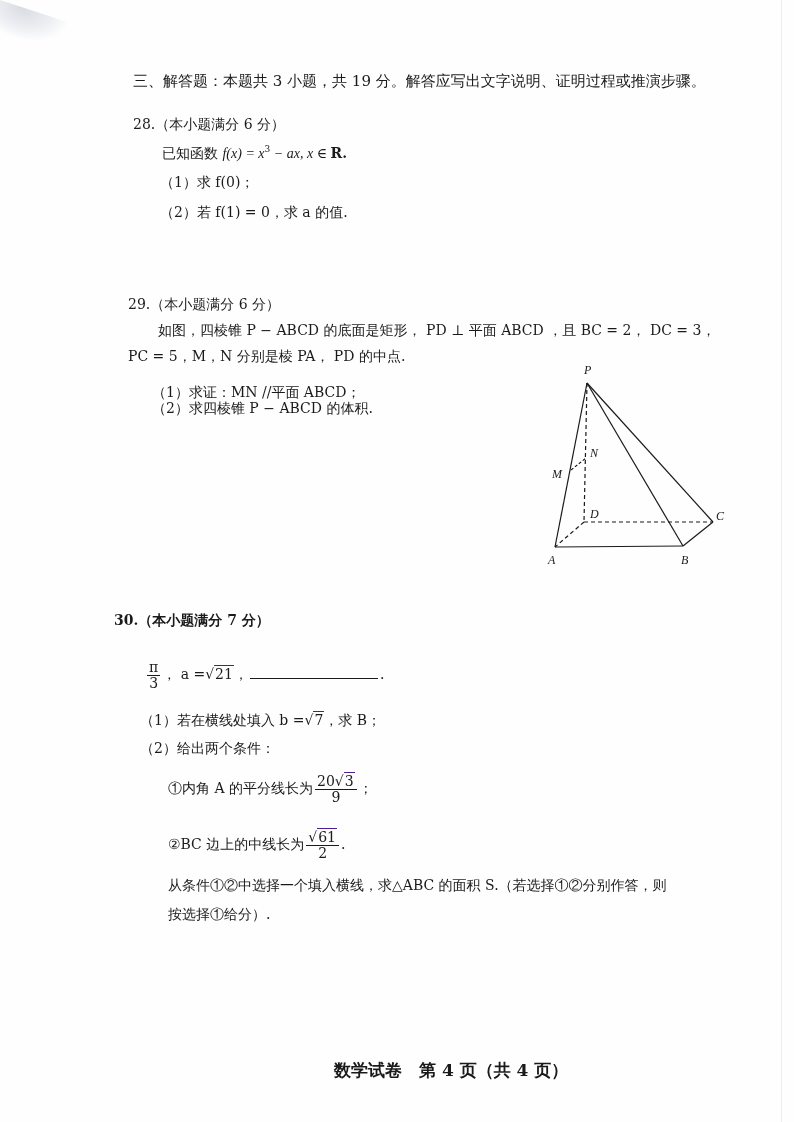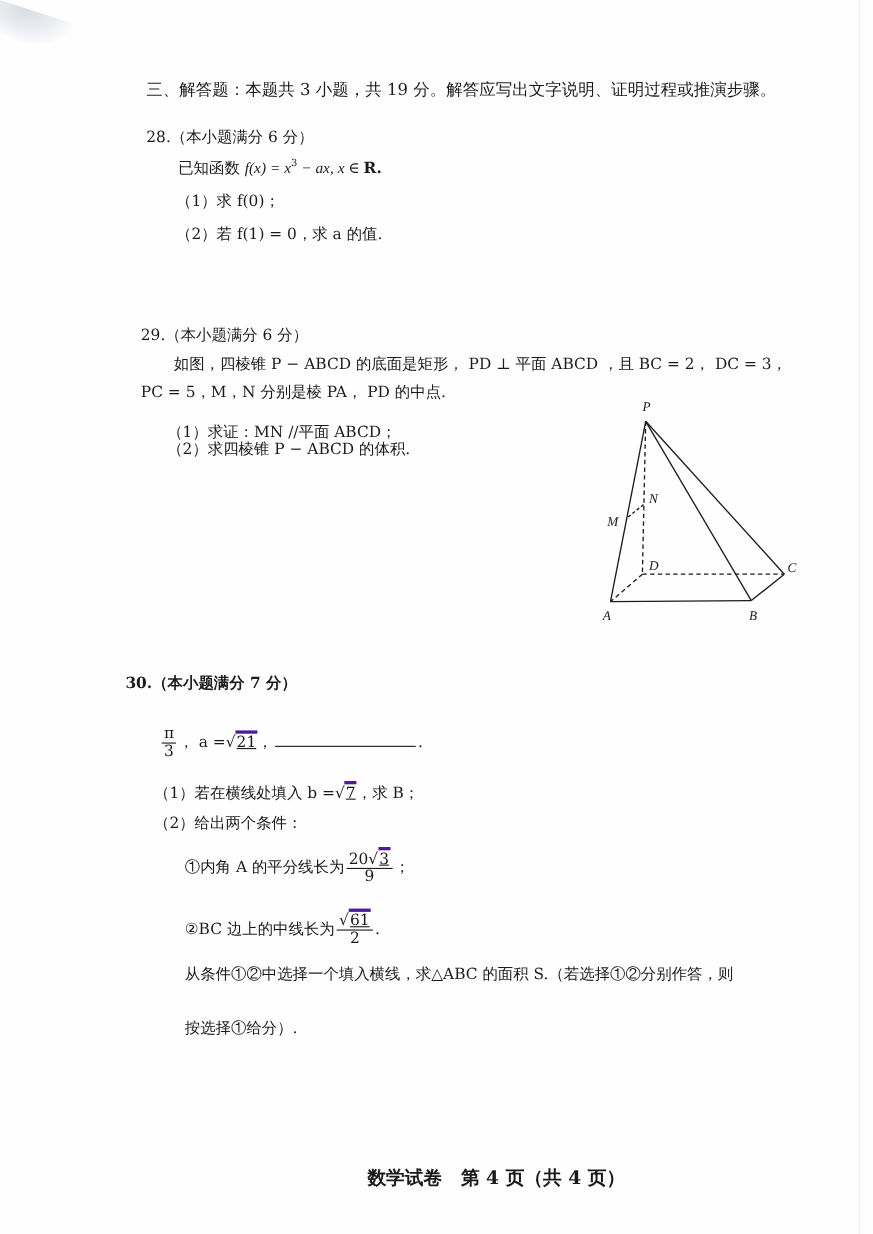--- a/index.html
+++ b/index.html
@@ -16,21 +16,21 @@
   }
   .edge-line { position: absolute; left: 781px; top: 0; width: 1px; height: 1122px; background: #ededed; }
   .abs { position: absolute; white-space: nowrap; }
   .b { font-weight: bold; }
   .i { font-style: italic; font-family: "Liberation Serif", "DejaVu Serif", serif; }
   .sup { font-size: 9px; vertical-align: 6px; }
   .frac { display: inline-block; vertical-align: middle; text-align: center; line-height: 1.05; margin: 0 2px; }
   .frac .num { display: block; border-bottom: 1px solid #1a1a1a; padding: 0 2px; }
   .frac .den { display: block; padding: 0 2px; }
   .sqrt { display: inline-block; }
-  .sqrt .rad { border-top: 3px solid #4c1d95; padding: 0 1px; text-decoration: underline; }
+  .sqrt .rad { border-top: 1px solid #4c1d95; padding: 0 1px; }
   .blank { display: inline-block; width: 128px; border-bottom: 1px solid #1a1a1a; height: 12px; margin: 0 2px; }
   .section-title { left: 133px; top: 72px; font-size: 15px; }
   .fig { position: absolute; left: 530px; top: 360px; width: 210px; height: 210px; }
   .fig text { font-family: "Liberation Serif", serif; font-style: italic; font-size: 12px; fill: #1a1a1a; }
   .footer { left: 334px; top: 1059px; font-size: 17px; }
 </style>
 </head>
 <body>
 
 <div class="scan-smudge"></div>
@@ -88,16 +88,16 @@
   </div>
   <div class="abs" style="left:140px; top:740px;">（2）给出两个条件：</div>
 
   <div class="abs" style="left:168px; top:774px;">
     <span>①内角 A 的平分线长为</span><span class="frac"><span class="num"><span>20</span><span class="sqrt">√<span class="rad">3</span></span></span><span class="den">9</span></span><span>；</span>
   </div>
   <div class="abs" style="left:168px; top:830px;">
     <span>②BC 边上的中线长为</span><span class="frac"><span class="num"><span class="sqrt">√<span class="rad">61</span></span></span><span class="den">2</span></span><span>.</span>
   </div>
   <div class="abs" style="left:168px; top:877px;">从条件①②中选择一个填入横线，求△ABC 的面积 S.（若选择①②分别作答，则</div>
-  <div class="abs" style="left:168px; top:906px;margin-top:20px;">按选择①给分）.</div>
+  <div class="abs" style="left:168px; top:906px;">按选择①给分）.</div>
 </div>
 
 <div class="abs b footer">数学试卷　第 4 页（共 4 页）</div>
 
 </body></html>

